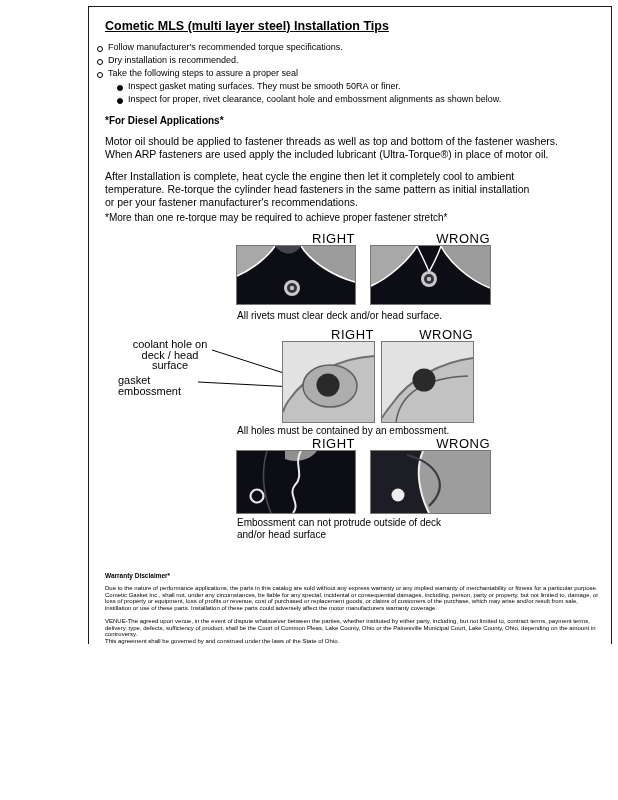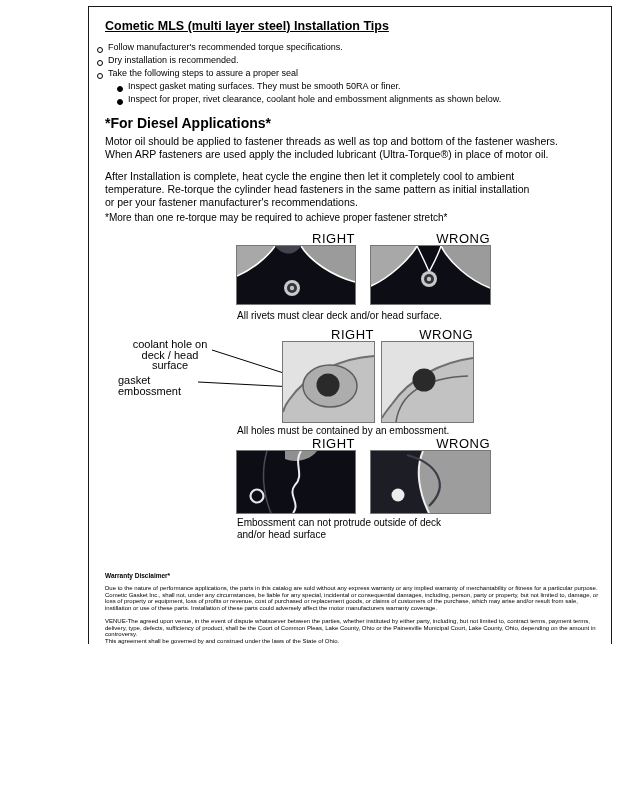--- a/index.html
+++ b/index.html
@@ -1,26 +1,26 @@
 <!DOCTYPE html>
 <html><head>
 <meta charset="utf-8">
 <style>
   html,body{margin:0;padding:0;}
   body{width:618px;height:800px;background:#ffffff;font-family:"Liberation Sans",sans-serif;color:#000;}
   .page{position:relative;width:618px;height:644px;overflow:hidden;background:#fff;}
   .border-rect{position:absolute;left:88px;top:6px;width:522px;height:786px;border:1px solid #1a1a1a;}
   .title{position:absolute;left:105px;top:19px;font-size:12.5px;font-weight:bold;text-decoration:underline;margin:0;}
   .tips{position:absolute;left:97px;top:41px;width:480px;}
-  .tip{display:flex;align-items:center;font-size:9px;line-height:13px;}
+  .tip{display:flex;align-items:flex-start;font-size:9px;line-height:13px;}
   .tip .dot{flex:0 0 auto;width:4px;height:4px;border-radius:50%;margin:4.5px 5px 0 0;}
   .dot.hollow{border:1px solid #000;background:#fff;}
   .dot.filled{background:#000;border:1px solid #000;}
   .tip.sub{margin-left:20px;}
-  .diesel-heading{position:absolute;left:105px;top:115px;font-size:14px;font-weight:bold;margin:0;}
+  .diesel-heading{position:absolute;left:105px;top:115px;font-size:10px;font-weight:bold;margin:0;}
   .para{position:absolute;left:105px;font-size:10.5px;line-height:13px;margin:0;}
   .pre{white-space:pre-line;}
   .p1{top:135px;}
   .p2{top:170px;}
   .note{position:absolute;left:105px;top:212px;font-size:10px;margin:0;}
   .dlabel{position:absolute;text-align:right;font-size:13px;letter-spacing:.5px;}
   .panel{position:absolute;outline:1px solid #777;}
   .panel svg{display:block;width:100%;height:100%;}
   .caption{position:absolute;font-size:10px;line-height:12px;}
   .callout{position:absolute;font-size:11px;line-height:10.5px;text-align:center;}

